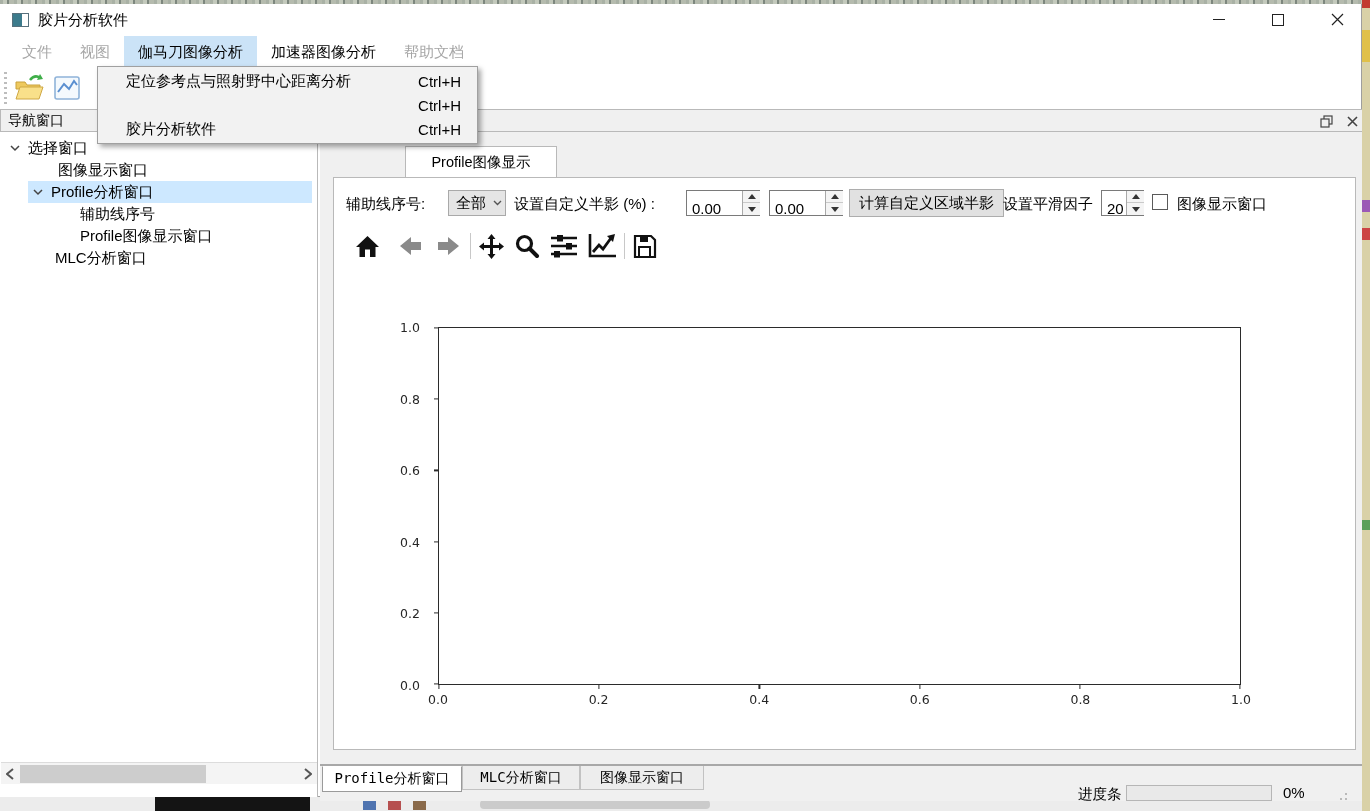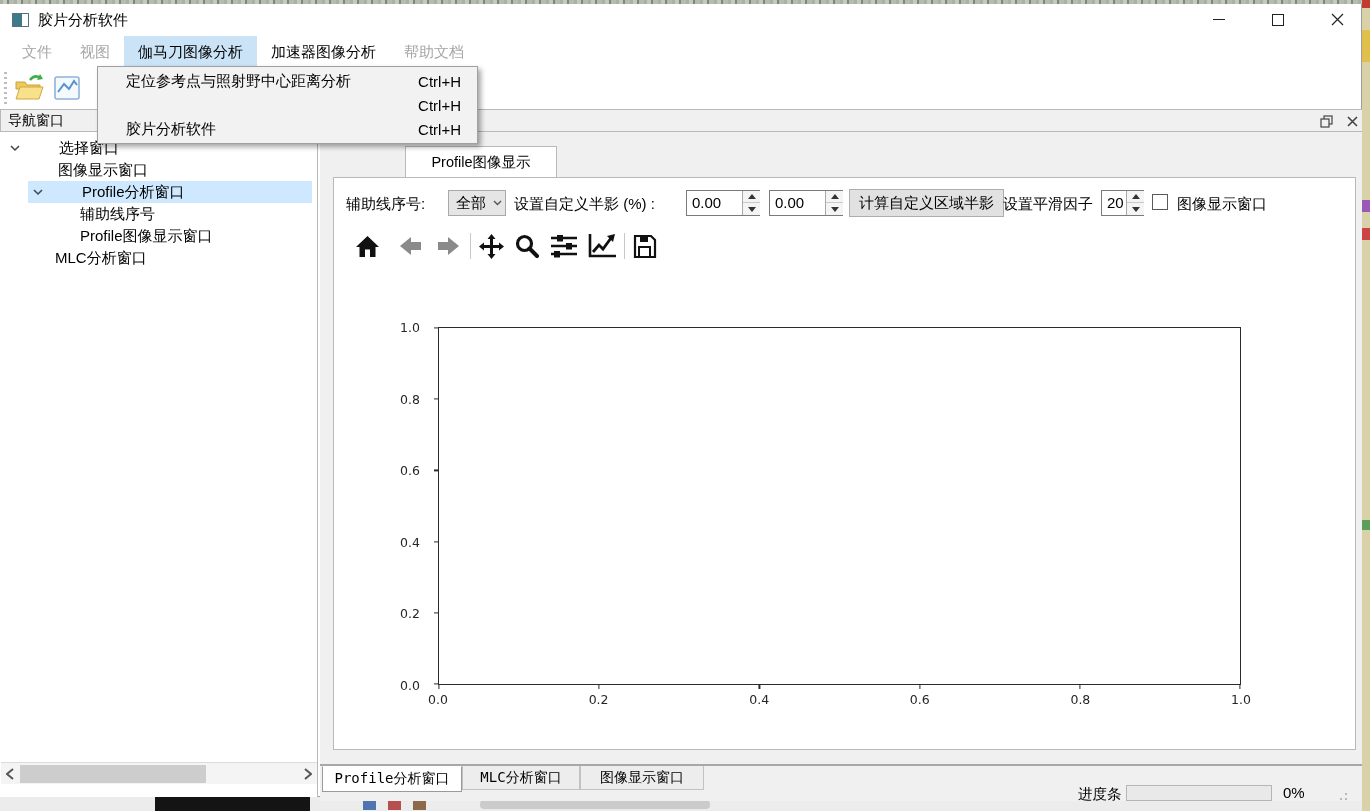--- a/index.html
+++ b/index.html
@@ -45,21 +45,21 @@
   
   #dock-left-header { left:0; top:105px; width:318px; height:23px; background:#f0f0f0;
     border:1px solid #b9b9b9; font-size:14px; color:#000; display:flex; align-items:center; padding-left:7px; }
   #dock-right-header { left:320px; top:105px; width:1042px; height:23px; background:#f0f0f0;
     border-top:1px solid #b9b9b9; border-bottom:1px solid #b9b9b9; }
   .dock-btn { top:3px; width:20px; height:17px; display:flex; align-items:center; justify-content:center; }
   #dock-float-btn{ left:996px; } #dock-close-btn{ left:1022px; }
 
   
   #sidebar { left:0; top:128px; width:318px; height:665px; background:#fff; border-right:1px solid #b9b9b9; }
-  .tree-row { height:22px; font-size:15px; color:#000; display:flex; align-items:center;gap:31px; }
+  .tree-row { height:22px; font-size:15px; color:#000; display:flex; align-items:center; }
   .tree-row.selected { background:#cde8ff; }
   .chev { display:inline-flex; margin-right:8px; }
 
   
   #side-hscroll { left:1px; top:630px; width:316px; height:22px; background:#f4f4f4; border-top:1px solid #dcdcdc; }
   #side-hscroll .thumb { position:absolute; left:19px; top:2px; width:186px; height:18px; background:#cdcdcd; }
   .scroll-arrow { position:absolute; top:2px; width:18px; height:18px; display:flex; align-items:center; justify-content:center; }
   #sb-left{ left:0; } #sb-right{ right:0; }
 
   
@@ -68,21 +68,21 @@
     border:1px solid #b9b9b9; border-bottom:none; font-size:14.5px;
     display:flex; align-items:center; justify-content:center; }
   #frame { left:13px; top:45px; width:1023px; height:573px; background:#fff; border:1px solid #b9b9b9; }
 
   
   .ctl-label { font-size:15px; color:#000; top:17px; }
   #lbl-aux{ left:12px; } #lbl-pen{ left:180px; } #lbl-smooth{ left:669px; }
   #combo-aux { left:114px; top:12px; width:58px; height:26px; background:#e5e5e5; border:1px solid #a9a9a9;
     font-size:15px; display:flex; align-items:center; padding-left:7px; gap:7px; }
   .spinbox { top:12px; height:26px; background:#fff; border:1px solid #7a7a7a; font-size:15px; }
-  .spinbox .val { position:absolute; left:5px; top:3px; }
+  .spinbox .val { position:absolute; left:5px; top:9px; }
   .spin-btns { position:absolute; right:0; top:0; width:17px; height:24px; border-left:1px solid #a9a9a9; }
   .spin-btns .up,.spin-btns .dn { position:absolute; left:0; width:17px; height:12px; background:#f4f4f4;
     display:flex; align-items:center; justify-content:center; }
   .spin-btns .up{ top:0; border-bottom:1px solid #c9c9c9;} .spin-btns .dn{ bottom:0; }
   .tri-up { width:0; height:0; border-left:4px solid transparent; border-right:4px solid transparent; border-bottom:5px solid #333; }
   .tri-dn { width:0; height:0; border-left:4px solid transparent; border-right:4px solid transparent; border-top:5px solid #333; }
   #spin-pen1{ left:352px; width:74px; } #spin-pen2{ left:435px; width:74px; } #spin-smooth{ left:767px; width:43px; }
   #btn-calc { left:515px; top:11px; height:28px; padding:4px 9px; background:#e1e1e1; border:1px solid #adadad;
     font-size:15px; display:flex; align-items:center; }
   #chk-modify { left:818px; top:16px; width:16px; height:16px; background:#fff; border:1.5px solid #5a5a5a; }

